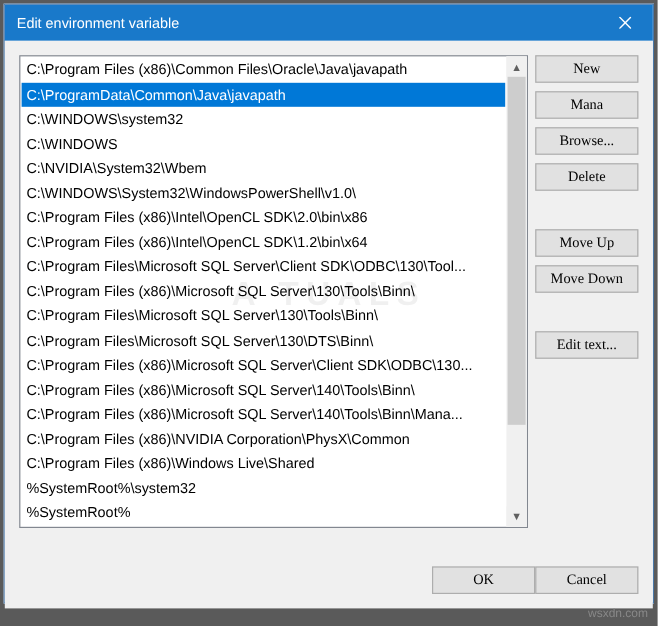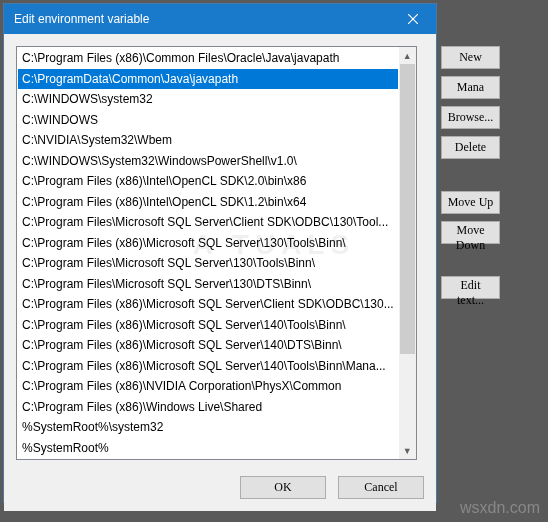--- a/index.html
+++ b/index.html
@@ -7,21 +7,21 @@
   margin: 0;
   padding: 3px;
   background: #5a5a5a;
   font-family: "Segoe UI", Tahoma, sans-serif;
   font-size: 12px;
   width: 548px;
   height: 522px;
   overflow: hidden;
 }
 .window {
-  width: 434px;
+  width: 542px;
   height: 500px;
   background: #fff;
   border: 1px solid #4a78a8;
   display: flex;
   flex-direction: column;
 }
 .titlebar {
   background: #1979ca;
   color: #fff;
   height: 30px;
@@ -44,21 +44,21 @@
 .body {
   flex: 1;
   background: #f0f0f0;
   display: flex;
   flex-direction: column;
   padding: 12px;
 }
 .main {
   flex: 1;
   display: flex;
-  gap: 24px;
+  gap: 6px;
   min-height: 0;
 }
 .listwrap {
   flex: 1;
   border: 1px solid #828790;
   background: #fff;
   display: flex;
   min-height: 0;
 }
 .list {
@@ -110,28 +110,28 @@
   border: 1px solid #adadad;
   font-size: 12px;
   font-family: Liberation Serif, serif;
   margin-bottom: 7px;
 }
 .gap1 { height: 25px; }
 .gap2 { height: 25px; }
 .footer {
   display: flex;
   justify-content: flex-end;
-  gap: 12px;
-  padding-top: 16px;
+  gap: 0;
+  padding-top: 32px;
 }
 .footer .btn { width: 86px; margin-bottom: 0; }
 .attrib {
   position: absolute;
   bottom: 5px; right: 8px;
-  font-size: 16px; color: #888;
+  font-size: 10px; color: #888;
 }
 .watermark {
   position: absolute;
   left: 50%;
   top: 47%;
   transform: translate(-50%,-50%);
   font-size: 28px;
   color: rgba(0,0,0,0.06);
   font-weight: 700;
   letter-spacing: 6px;
@@ -164,21 +164,20 @@
             <div class="item">C:\NVIDIA\System32\Wbem</div>
             <div class="item">C:\WINDOWS\System32\WindowsPowerShell\v1.0\</div>
             <div class="item">C:\Program Files (x86)\Intel\OpenCL SDK\2.0\bin\x86</div>
             <div class="item">C:\Program Files (x86)\Intel\OpenCL SDK\1.2\bin\x64</div>
             <div class="item">C:\Program Files\Microsoft SQL Server\Client SDK\ODBC\130\Tool...</div>
             <div class="item">C:\Program Files (x86)\Microsoft SQL Server\130\Tools\Binn\</div>
             <div class="item">C:\Program Files\Microsoft SQL Server\130\Tools\Binn\</div>
             <div class="item">C:\Program Files\Microsoft SQL Server\130\DTS\Binn\</div>
             <div class="item">C:\Program Files (x86)\Microsoft SQL Server\Client SDK\ODBC\130...</div>
             <div class="item">C:\Program Files (x86)\Microsoft SQL Server\140\Tools\Binn\</div>
-            <div class="item">C:\Program Files (x86)\Microsoft SQL Server\140\DTS\Binn\</div>
             <div class="item">C:\Program Files (x86)\Microsoft SQL Server\140\Tools\Binn\Mana...</div>
             <div class="item">C:\Program Files (x86)\NVIDIA Corporation\PhysX\Common</div>
             <div class="item">C:\Program Files (x86)\Windows Live\Shared</div>
             <div class="item">%SystemRoot%\system32</div>
             <div class="item">%SystemRoot%</div>
           </div>
         <div class="scrollbar">
           <div class="sb-btn sb-up">▲</div>
           <div class="sb-thumb"></div>
           <div class="sb-btn sb-down">▼</div>

